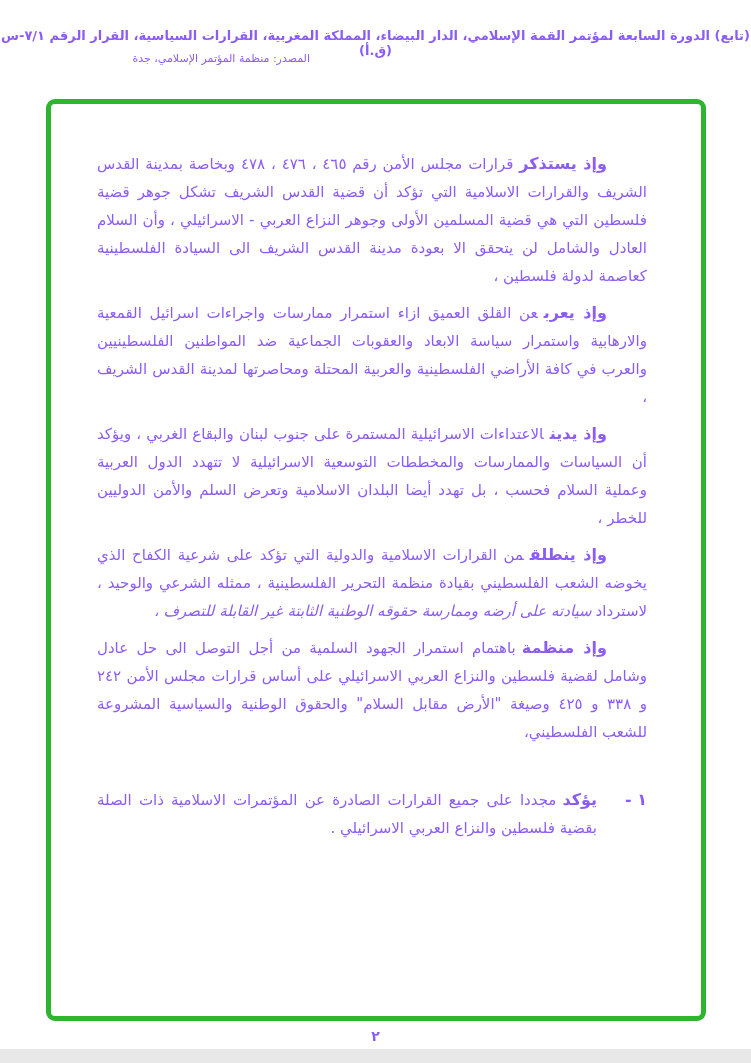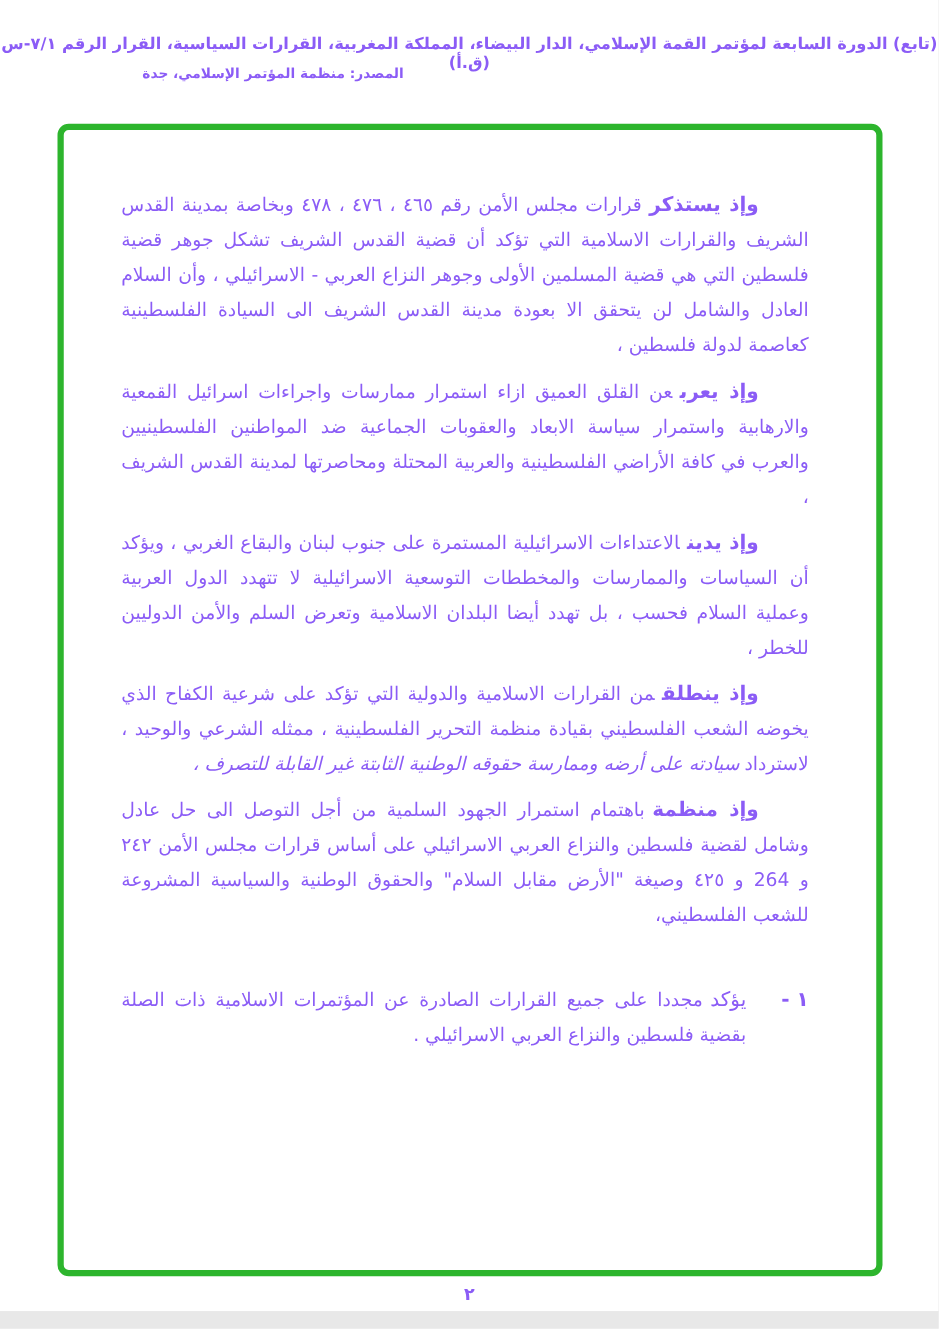--- a/index.html
+++ b/index.html
@@ -20,24 +20,24 @@
     right: 0;
     text-align: center;
     direction: rtl;
     font-weight: bold;
     font-size: 13px;
     letter-spacing: 0;
   }
   .header-source {
     position: absolute;
     top: 52px;
-    right: 428px;
+    right: 441px;
     direction: rtl;
     white-space: nowrap;
-    font-weight: bold;
+    font-weight: normal;
     font-size: 11px;
   }
   .frame {
     position: absolute;
     left: 46px;
     top: 99px;
     width: 660px;
     height: 922px;
     box-sizing: border-box;
     border: 5px solid #2db52d;
@@ -76,21 +76,21 @@
     direction: rtl;
     margin-top: 40px;
   }
   .item-marker {
     flex: 0 0 50px;
     font-weight: bold;
     font-size: 16px;
   }
   .item-body { flex: 1; }
   .item-lead {
-    font-weight: normal;
+    font-weight: bold;
     font-size: 16px;
     margin-left: 6px;
   }
   .page-number {
     position: absolute;
     top: 1028px;
     left: 0;
     right: 0;
     text-align: center;
     font-weight: bold;
@@ -120,21 +120,21 @@
 
     <p class="para">
       <span class="lead">وإذ يدين</span><span>الاعتداءات الاسرائيلية المستمرة على جنوب لبنان والبقاع الغربي ، ويؤكد أن السياسات والممارسات والمخططات التوسعية الاسرائيلية لا تتهدد الدول العربية وعملية السلام فحسب ، بل تهدد أيضا البلدان الاسلامية وتعرض السلم والأمن الدوليين للخطر ،</span><span class="tail"></span>
     </p>
 
     <p class="para">
       <span class="lead">وإذ ينطلق</span><span>من القرارات الاسلامية والدولية التي تؤكد على شرعية الكفاح الذي يخوضه الشعب الفلسطيني بقيادة منظمة التحرير الفلسطينية ، ممثله الشرعي والوحيد ، لاسترداد</span><span class="tail">سيادته على أرضه وممارسة حقوقه الوطنية الثابتة غير القابلة للتصرف ،</span>
     </p>
 
     <p class="para">
-      <span class="lead">وإذ منظمة</span><span>باهتمام استمرار الجهود السلمية من أجل التوصل الى حل عادل  وشامل لقضية فلسطين والنزاع العربي الاسرائيلي على أساس قرارات مجلس الأمن ٢٤٢ و 264 و ٤٢٥ وصيغة "الأرض مقابل السلام" والحقوق الوطنية والسياسية المشروعة للشعب الفلسطيني،</span><span class="tail"></span>
+      <span class="lead">وإذ منظمة</span><span>باهتمام استمرار الجهود السلمية من أجل التوصل الى حل عادل  وشامل لقضية فلسطين والنزاع العربي الاسرائيلي على أساس قرارات مجلس الأمن ٢٤٢ و ٣٣٨ و ٤٢٥ وصيغة "الأرض مقابل السلام" والحقوق الوطنية والسياسية المشروعة للشعب الفلسطيني،</span><span class="tail"></span>
     </p>
 
     <div class="item">
       <span class="item-marker">١ -</span>
       <span class="item-body">
         <span class="item-lead">يؤكد</span><span>مجددا على جميع القرارات الصادرة عن المؤتمرات الاسلامية ذات الصلة بقضية فلسطين والنزاع العربي الاسرائيلي .</span>
       </span>
     </div>
 
   </div>

